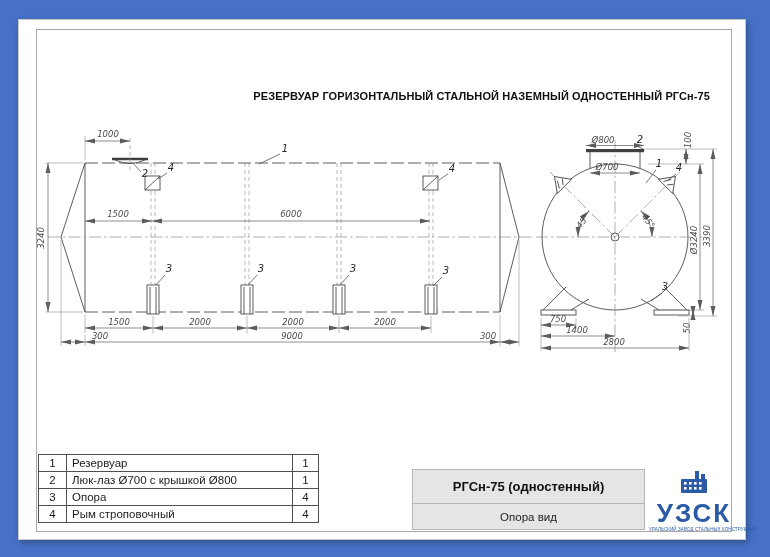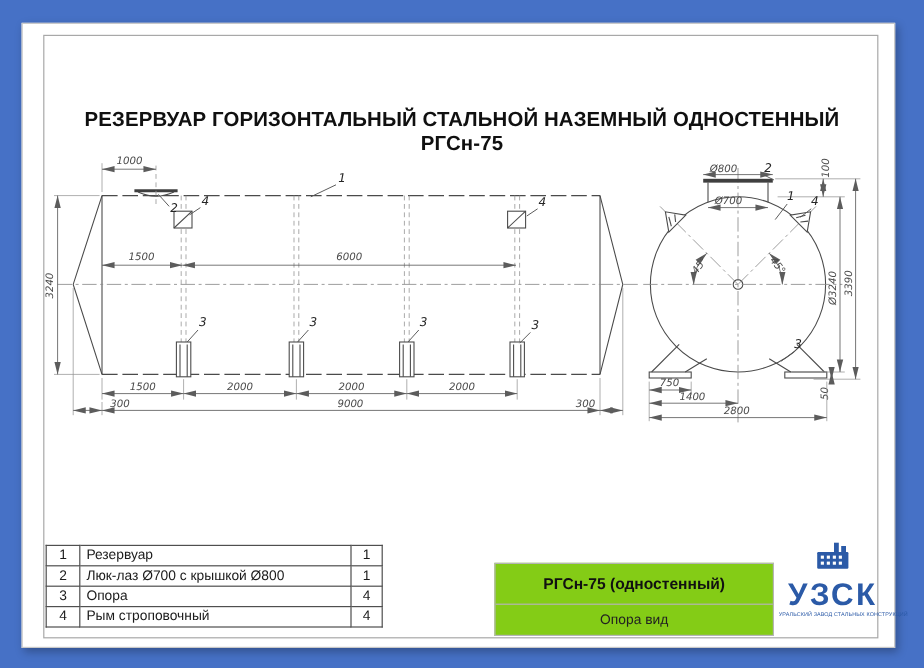--- a/index.html
+++ b/index.html
@@ -1,43 +1,43 @@
 <!DOCTYPE html>
 <html><head>
 <meta charset="utf-8">
 <style>
   html,body{margin:0;padding:0}
   body{width:770px;height:557px;background:#4671c6;position:relative;overflow:hidden;
        font-family:"Liberation Sans",sans-serif}
   .sheet{position:absolute;left:18px;top:19px;width:726px;height:519px;background:#fff;
          border:1px solid #c9c9c9;box-shadow:2px 3px 7px rgba(0,0,0,.28)}
   .frame{position:absolute;left:36px;top:29px;width:694px;height:501px;border:1px solid #a8a8a8}
-  .dtitle{position:absolute;left:60px;top:90px;width:650px;text-align:center;
-          font-size:17px;font-weight:bold;color:#101010;letter-spacing:.1px}
+  .dtitle{position:absolute;left:60px;top:90px;width:650px;text-align:right;
+          font-size:11px;font-weight:bold;color:#101010;letter-spacing:.1px}
   svg.draw{position:absolute;left:0;top:0}
   .th{stroke:#4a4a4a;stroke-width:.9;fill:none}
   .thw{stroke:#4a4a4a;stroke-width:.9;fill:#fff}
   .oe{stroke:#4a4a4a;stroke-width:.9;fill:none;stroke-dasharray:13 4}
   .ext{stroke:#909090;stroke-width:.6;fill:none}
   .dim{stroke:#5c5c5c;stroke-width:.7;fill:none}
   .dsh{stroke:#9a9a9a;stroke-width:.7;fill:none;stroke-dasharray:4 3}
   .cdl{stroke:#8c8c8c;stroke-width:.7;fill:none;stroke-dasharray:12 3 2.5 3}
   .ldr{stroke:#555;stroke-width:.8;fill:none}
   text.dm{font:italic 8.5px "DejaVu Sans",sans-serif;fill:#4a4a4a;text-anchor:middle}
   text.co{font:italic 10px "DejaVu Sans",sans-serif;fill:#262626;text-anchor:middle}
   table.parts{position:absolute;left:38px;top:454px;border-collapse:collapse;
               font-size:11.5px;color:#1b1b1b;table-layout:fixed}
   table.parts td{border:1px solid #4f4f4f;height:16px;padding:0 5px;overflow:hidden;white-space:nowrap}
   table.parts td.c{text-align:center;padding:0}
-  .tblock{position:absolute;left:412px;top:469px;width:231px;border:1px solid #b5b5b5;background:#84cc16}
+  .tblock{position:absolute;left:412px;top:469px;width:231px;border:1px solid #b5b5b5;background:#e5e5e5}
   .tblock .r1{height:33px;display:flex;align-items:center;justify-content:center;
               font-size:13px;font-weight:bold;color:#111;border-bottom:1px solid #b5b5b5}
   .tblock .r2{height:25px;display:flex;align-items:center;justify-content:center;
               font-size:11.5px;color:#222}
-  .logo{position:absolute;left:649px;top:452px;width:90px;text-align:center;color:#2b5aa7}
+  .logo{position:absolute;left:649px;top:471px;width:90px;text-align:center;color:#2b5aa7}
   .logo .word{font-size:26px;font-weight:800;letter-spacing:2px;line-height:1;margin-top:1px}
   .logo .tag{font-size:4.5px;letter-spacing:.1px;white-space:nowrap;margin-top:1px}
 </style>
 </head>
 <body>
 
 <div class="sheet"></div>
 <div class="frame"></div>
 <div class="dtitle">РЕЗЕРВУАР ГОРИЗОНТАЛЬНЫЙ СТАЛЬНОЙ НАЗЕМНЫЙ ОДНОСТЕННЫЙ РГСн-75</div>
 

